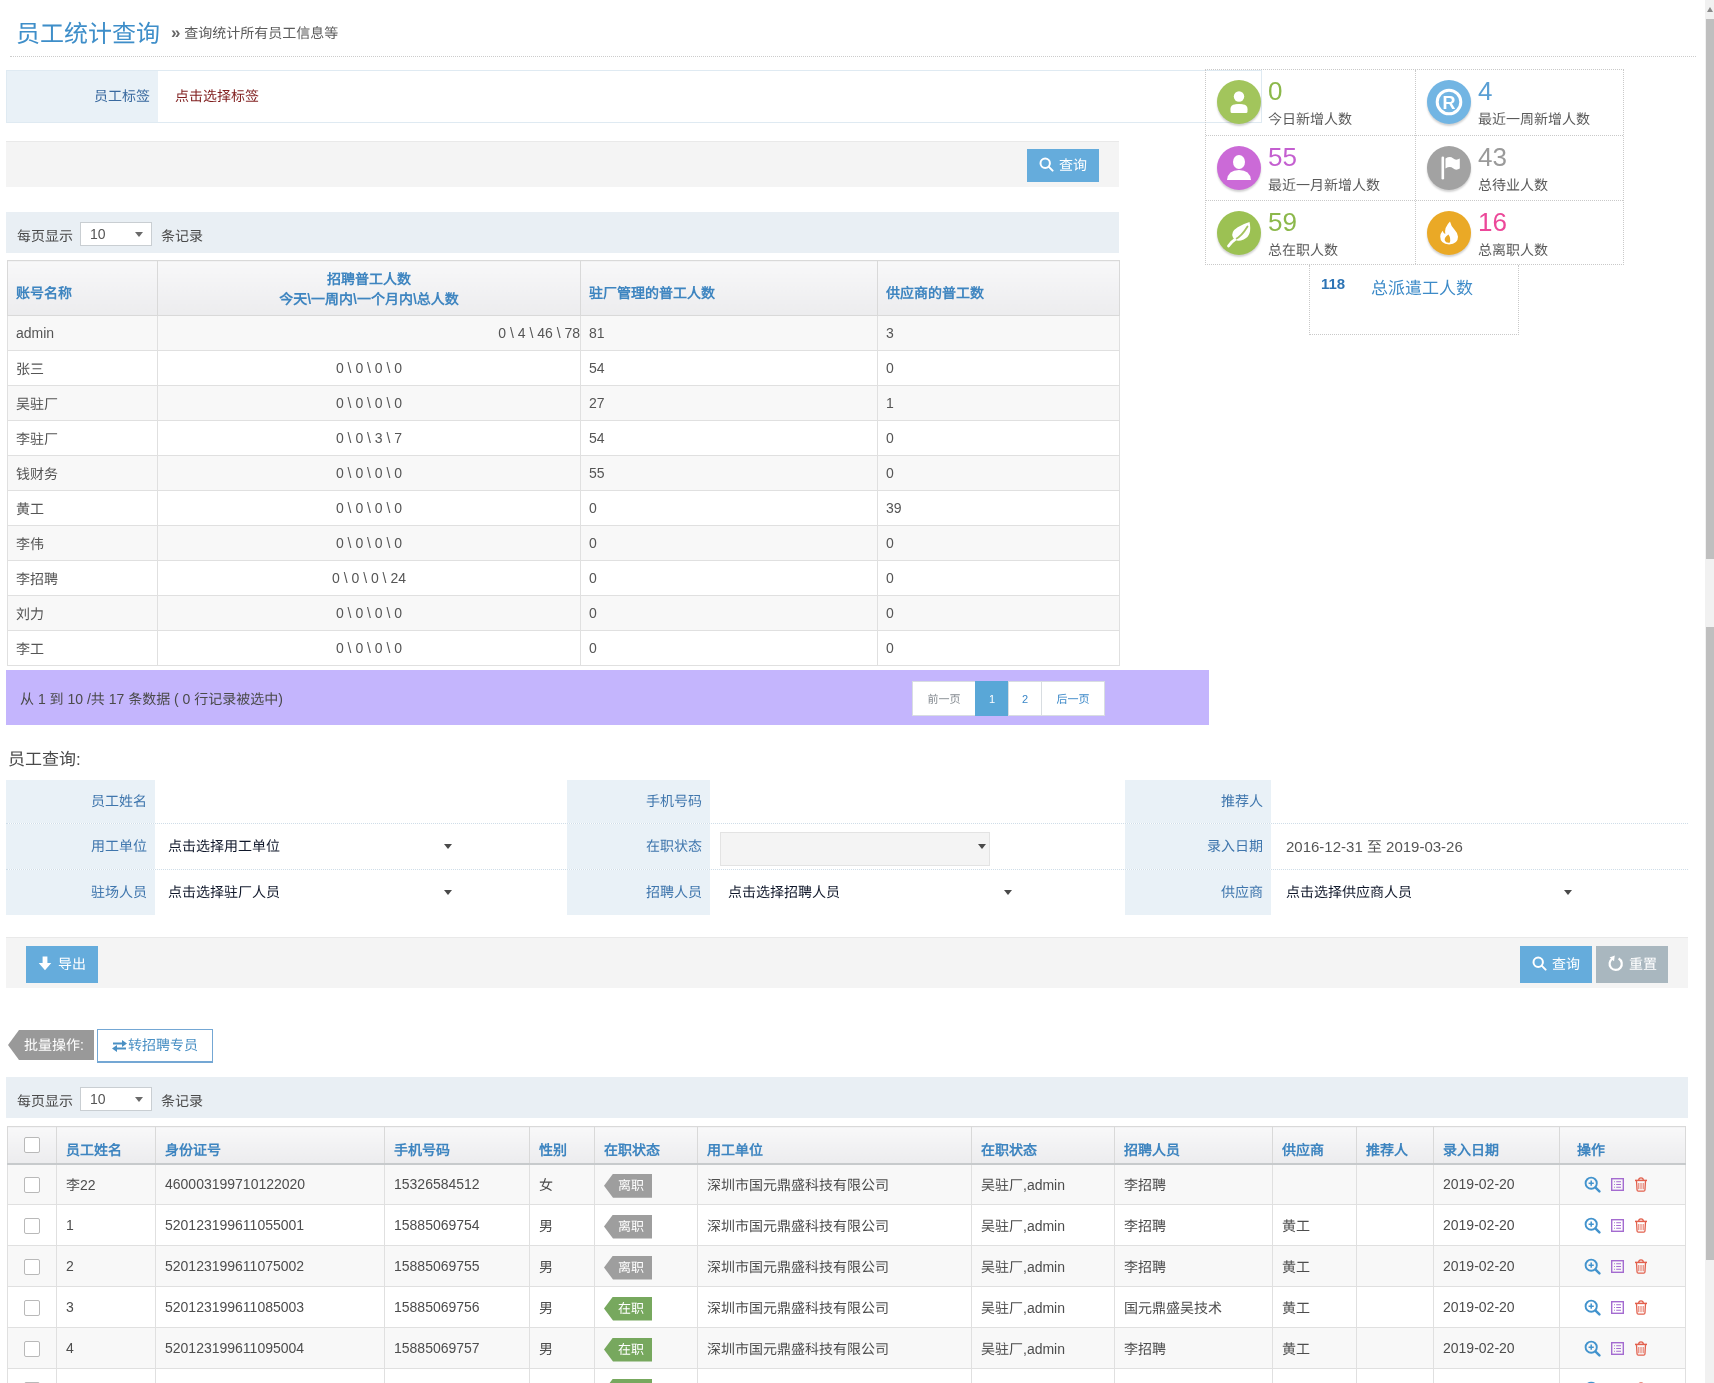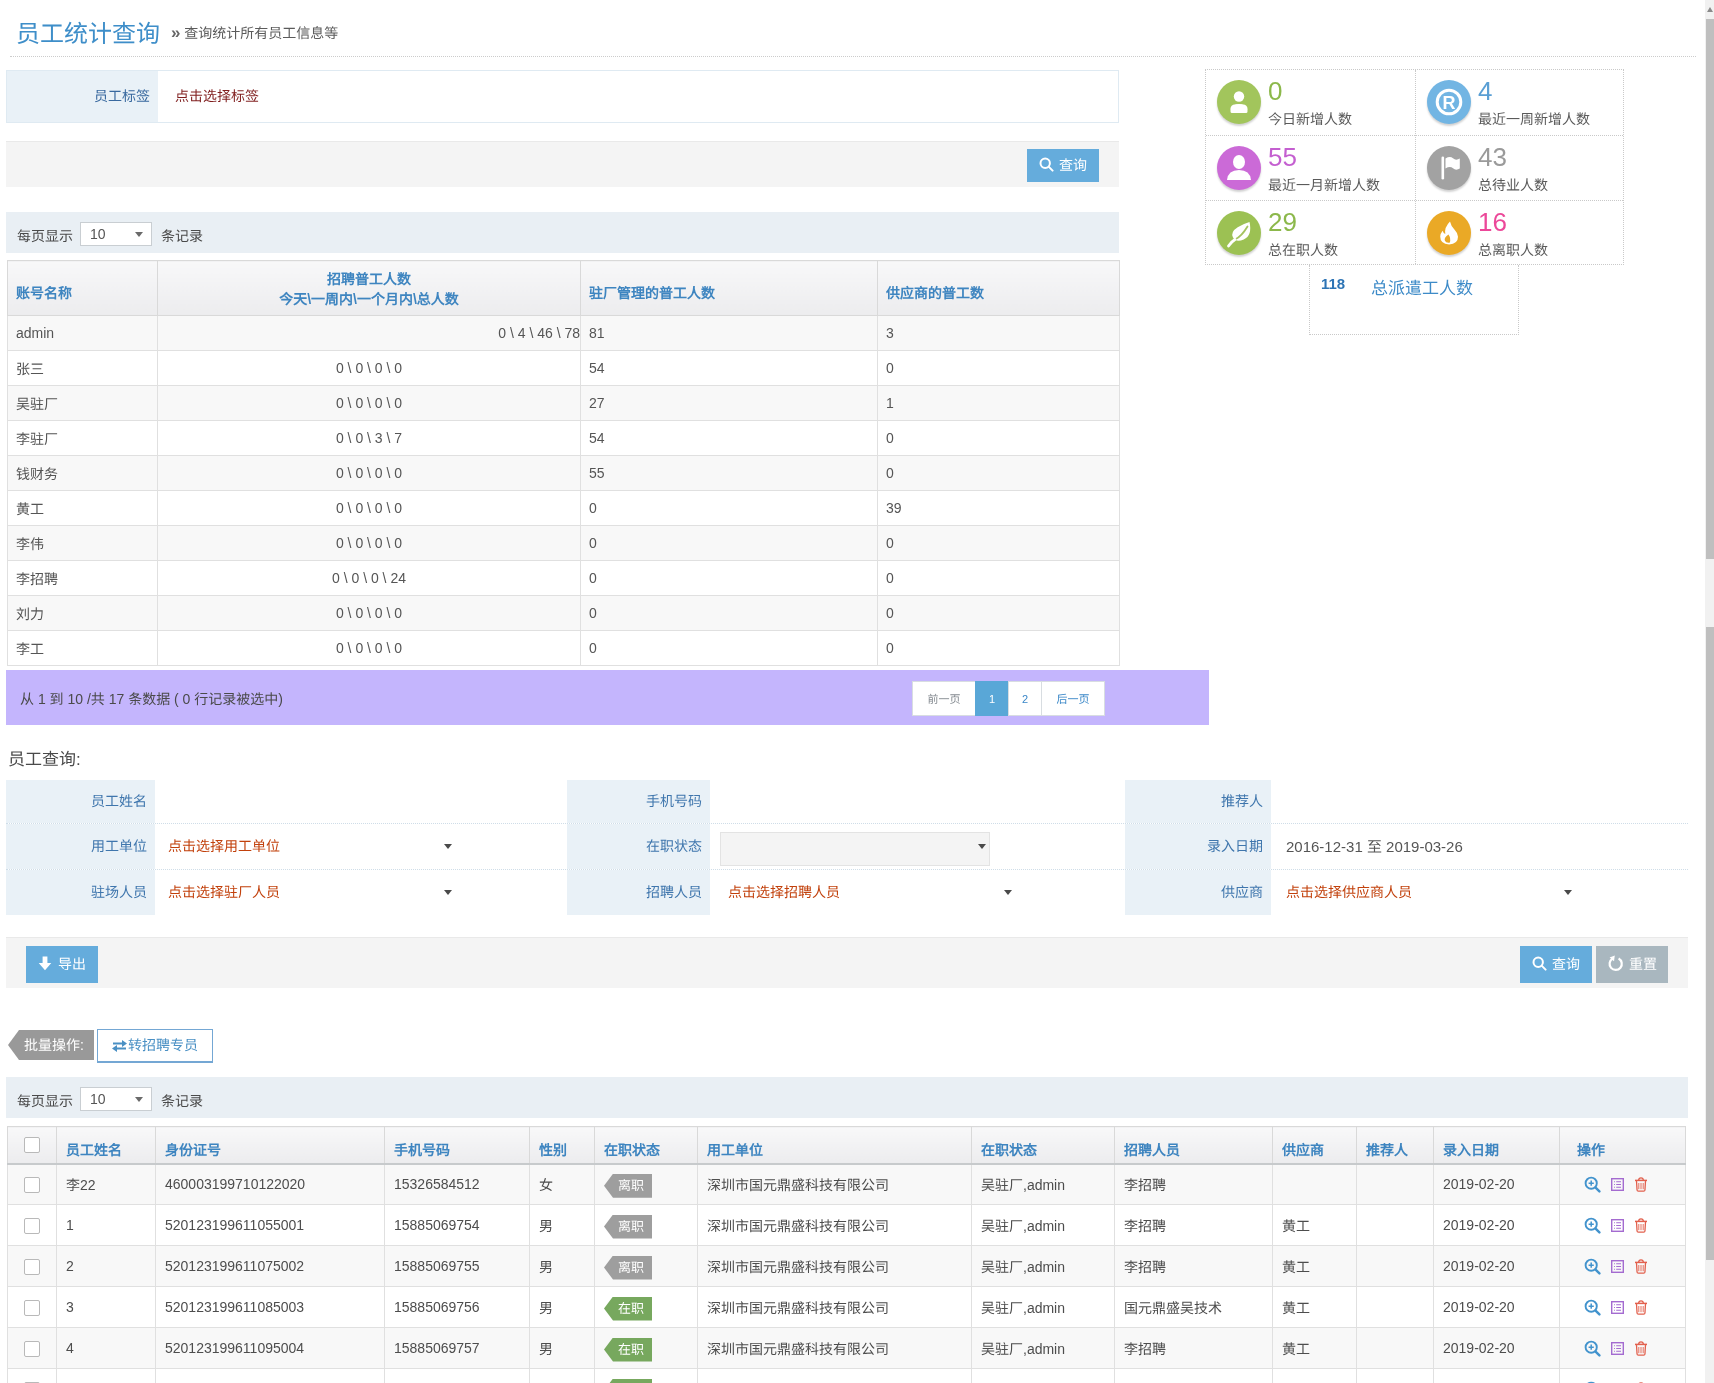--- a/index.html
+++ b/index.html
@@ -6,21 +6,21 @@
 html,body { width:1714px; height:1383px; background:#fff; font-family:"Liberation Sans", sans-serif; }
 body { position:relative; overflow:hidden; }
 .abs { position:absolute; }
 
 
 .pgtitle { position:absolute; left:16px; top:14px; font-size:24px; color:#3e8ec9; }
 .crumb { position:absolute; left:171px; top:22px; font-size:14px; color:#5b5b5b; }
 .hdrline { position:absolute; left:10px; top:56px; width:1686px; border-top:1px dotted #ccc; }
 
 
-.tagrow { position:absolute; left:6px; top:70px; width:1113px; height:53px; background:#fff; border:1px solid #dfeaf2; }
+.tagrow { position:absolute; left:6px; top:70px; width:1256px; height:53px; background:#fff; border:1px solid #dfeaf2; }
 .tagrow .lbl { position:absolute; left:0; top:0; width:151px; height:51px; background:#e9f1f7; color:#39699f; font-size:14px; line-height:51px; text-align:right; padding-right:8px; }
 .tagrow .ph { position:absolute; left:168px; top:0; line-height:51px; font-size:14px; color:#7f1d1d; }
 
 
 .band1 { position:absolute; left:6px; top:141px; width:1113px; height:46px; background:#f4f4f4; border-top:1px solid #e9e9e9; }
 .btn-blue { display:inline-block; background:#65acdc; color:#fff; font-size:14px; text-align:center; border:0; }
 
 
 .perpage { position:absolute; background:#e9eff4; font-size:14px; color:#4a4a4a; }
 .perpage .sel { position:absolute; background:#fff; border:1px solid #c9ced2; color:#555; font-size:14px; }
@@ -53,21 +53,21 @@
 .stats .cap { position:absolute; left:62px; top:38px; font-size:14px; color:#5a5a5a; }
 .totcard { position:absolute; left:1309px; top:265px; width:210px; height:70px; border:1px dotted #c9c9c9; border-top:0; }
 .totcard .n { position:absolute; left:11px; top:10px; font-size:15px; font-weight:bold; color:#2d74b5; }
 .totcard .t { position:absolute; left:61px; top:9px; font-size:17px; color:#3e8bc8; }
 
 
 .qtitle { position:absolute; left:8px; top:745px; font-size:17px; color:#4a4a4a; }
 .qform { position:absolute; left:6px; top:780px; width:1682px; height:136px; background:#fff; }
 .qform .cell { position:absolute; height:45px; }
 .qform .lb { background:#e9f1f7; color:#3f76ad; font-size:14px; text-align:right; line-height:45px; padding-right:8px; }
-.qform .ph2 { position:absolute; font-size:14px; color:#c2410c; line-height:45px; }
+.qform .ph2 { position:absolute; font-size:14px; color:#0f172a; line-height:45px; }
 .qform .val { position:absolute; font-size:15px; color:#555; line-height:45px; }
 .car2 { position:absolute; top:20px; width:0; height:0; border-left:4.5px solid transparent; border-right:4.5px solid transparent; border-top:5.5px solid #4a4a4a; }
 
 
 .band2 { position:absolute; left:6px; top:937px; width:1682px; height:51px; background:#f4f4f4; border-top:1px solid #e9e9e9; }
 
 
 .ribbon { position:absolute; left:8px; top:1030px; width:86px; height:30px; background:#999; color:#fff; font-size:14px; line-height:30px; padding-left:16px; clip-path:polygon(0 50%, 11px 0, 100% 0, 100% 100%, 11px 100%); }
 .btn-conv { position:absolute; left:97px; top:1029px; width:116px; height:34px; border:1px solid #74a7d4; border-bottom-width:2px; background:#fff; color:#4a90c4; font-size:14px; line-height:30px; text-align:center; }
 
@@ -246,21 +246,21 @@
         </svg></div>
   <div class="num" style="color:#9a9a9a;">43</div>
   <div class="cap">总待业人数</div>
 </div>
 <div class="cell" style="left:0px;top:131px;">
   <div class="ico" style="background:#9cc153;"><svg width="44" height="44" viewBox="0 0 44 44">
           <path d="M32.5 11 q3 13.5-5.8 17.5 q-8 3.2-10.8-2.2 q-2.5-5.4 4.8-10 q5.8-3.6 11.8-5.3z" fill="#fff"></path>
           <path d="M18 28.5 q6.5-3 12.5-13" fill="none" stroke="#a5c35f" stroke-width="1.8" stroke-linecap="round"></path>
           <path d="M11.5 35 q2.5-4 6.5-6.5" fill="none" stroke="#fff" stroke-width="2.8" stroke-linecap="round"></path>
         </svg></div>
-  <div class="num" style="color:#8cb84b;">29</div>
+  <div class="num" style="color:#8cb84b;">59</div>
   <div class="cap">总在职人数</div>
 </div>
 <div class="cell" style="left:210px;top:131px;">
   <div class="ico" style="background:#eaa926;"><svg width="44" height="44" viewBox="0 0 44 44">
           <path fill="#fff" d="M23 10.5 q.8 4.3 4.6 8.2 q3.4 3.5 3.4 7.1 q0 7.2-8.9 7.7 q-8.9-.5-8.9-7.9 q0-2.9 2.4-5.9 q.7 2.4 2.7 3.3 q-1.2-6.6 4.7-12.5z"></path>
           <path fill="#eaa926" d="M21.5 23.5 q2.8 3.8 1.2 8.2 q-3.8.6-4.9-2.3 q-.9-2.9 3.7-5.9z"></path>
         </svg></div>
   <div class="num" style="color:#ec4899;">16</div>
   <div class="cap">总离职人数</div>
 </div>

